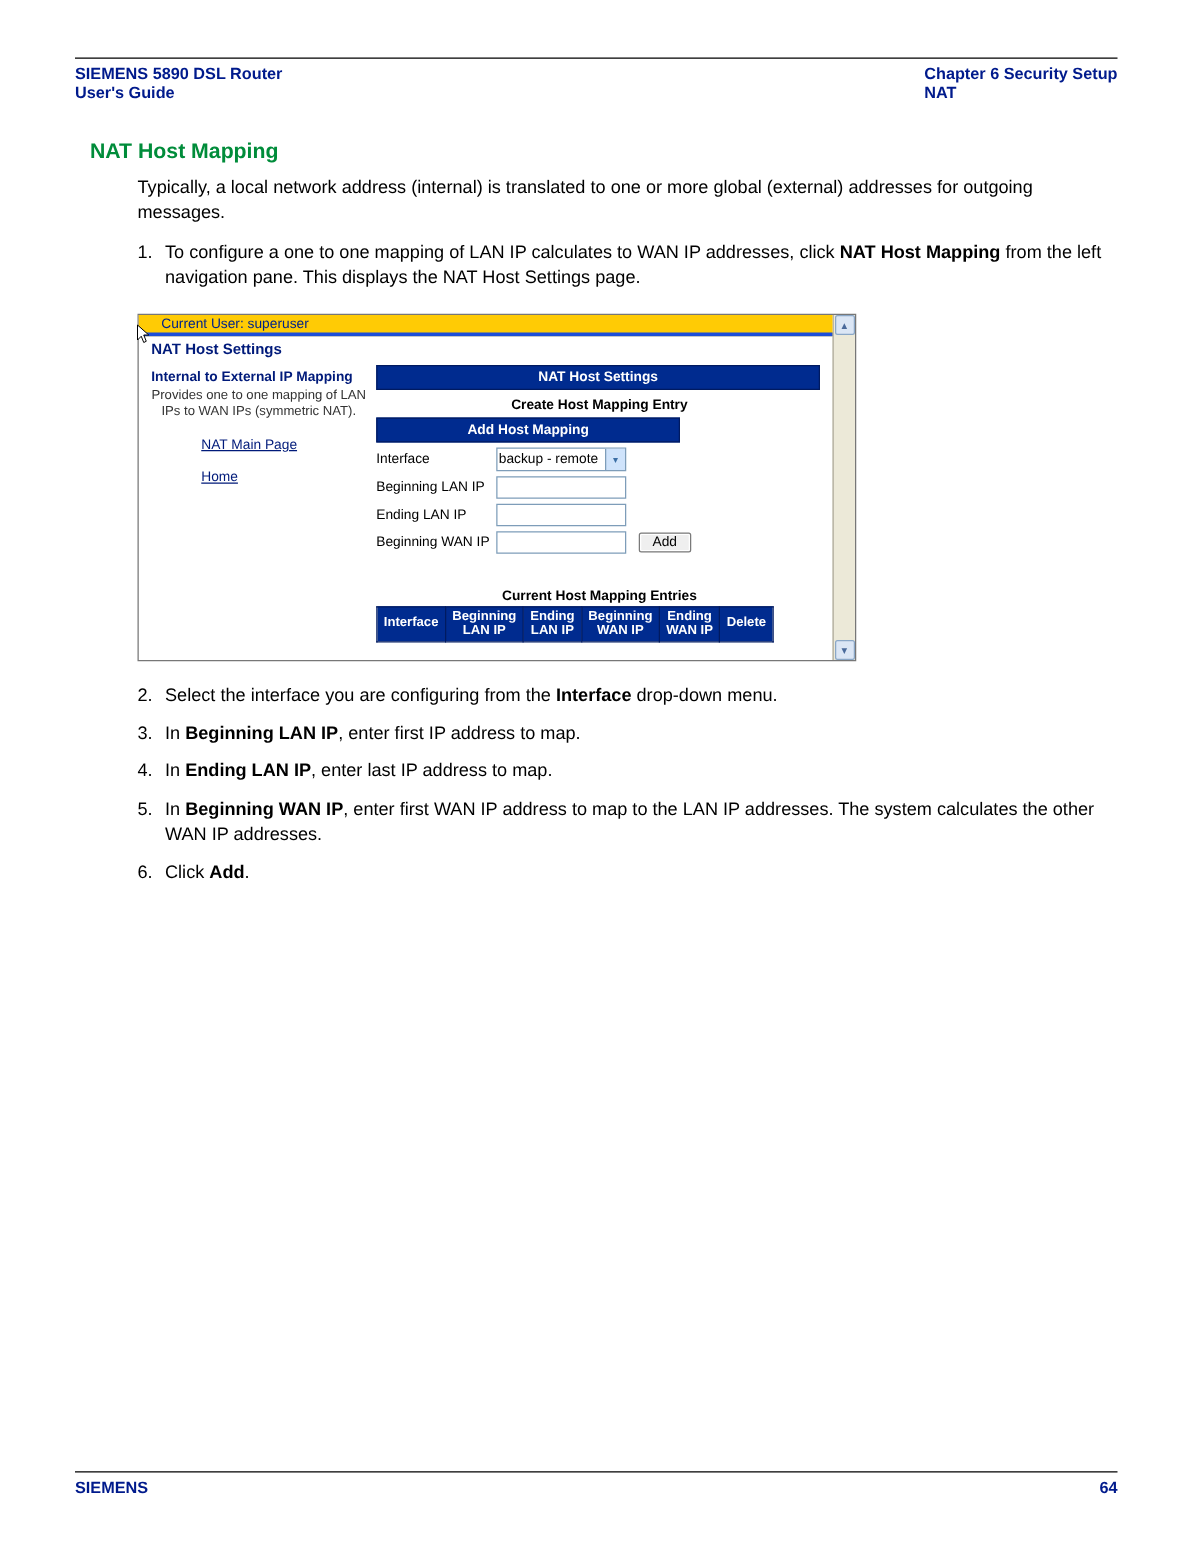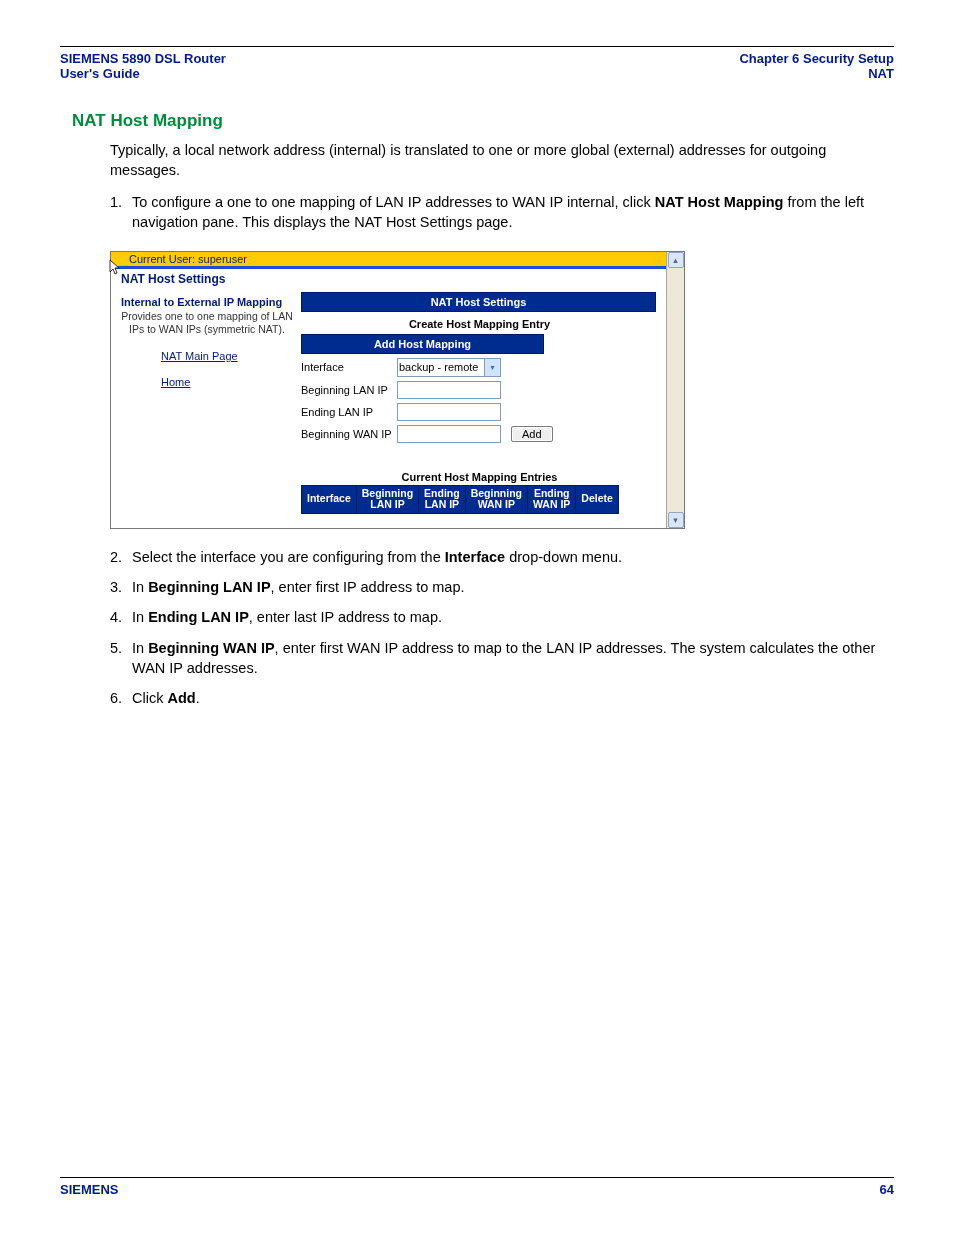--- a/index.html
+++ b/index.html
@@ -11,21 +11,21 @@
     width: 954px;
   }
   .page {
     width: 954px;
     height: 1235px;
     padding: 40px 60px 30px 60px;
     position: relative;
   }
   .rule { border-top: 1.5px solid #000; margin: 6px 0 4px 0; }
   .header { display: flex; justify-content: space-between; font-size: 13px; font-weight: bold; color: #001a8c; }
-  .header .right { text-align: right; }
+  .header .right { }
   .section-title { color: #008c3a; font-weight: bold; font-size: 17px; margin-top: 30px; margin-left: 12px; }
   .body-text { font-size: 14.5px; color: #000; margin: 10px 0 10px 50px; line-height: 1.35; }
   .list { margin: 12px 0 0 50px; font-size: 14.5px; line-height: 1.4; }
   .list-item { display: flex; margin-bottom: 10px; }
   .list-num { width: 22px; flex-shrink: 0; }
   .list-content { flex: 1; }
 
   
   .shot {
     width: 575px;
@@ -123,21 +123,21 @@
   </div>
 
   <div class="section-title">NAT Host Mapping</div>
 
   <div class="body-text">Typically, a local network address (internal) is translated to one or more global (external) addresses for outgoing messages.</div>
 
   <div class="list">
     <div class="list-item">
       <div class="list-num">1.</div>
       <div class="list-content">
-        <span>To configure a one to one mapping of LAN IP addresses to WAN IP internal, click </span><b>NAT Host Mapping</b><span> from the left navigation pane. This displays the NAT Host Settings page.</span>
+        <span>To configure a one to one mapping of LAN IP calculates to WAN IP addresses, click </span><b>NAT Host Mapping</b><span> from the left navigation pane. This displays the NAT Host Settings page.</span>
       </div>
     </div>
   </div>
 
   <div class="shot">
     <div class="shot-inner">
       <div class="shot-main">
         <div class="shot-top-gold">
           <svg class="cursor-icon" viewBox="0 0 14 18">
               <path d="M1 1 L1 13 L4 10 L6 15 L8 14 L6 9 L10 9 Z" fill="#fff" stroke="#000" stroke-width="0.8"></path>

